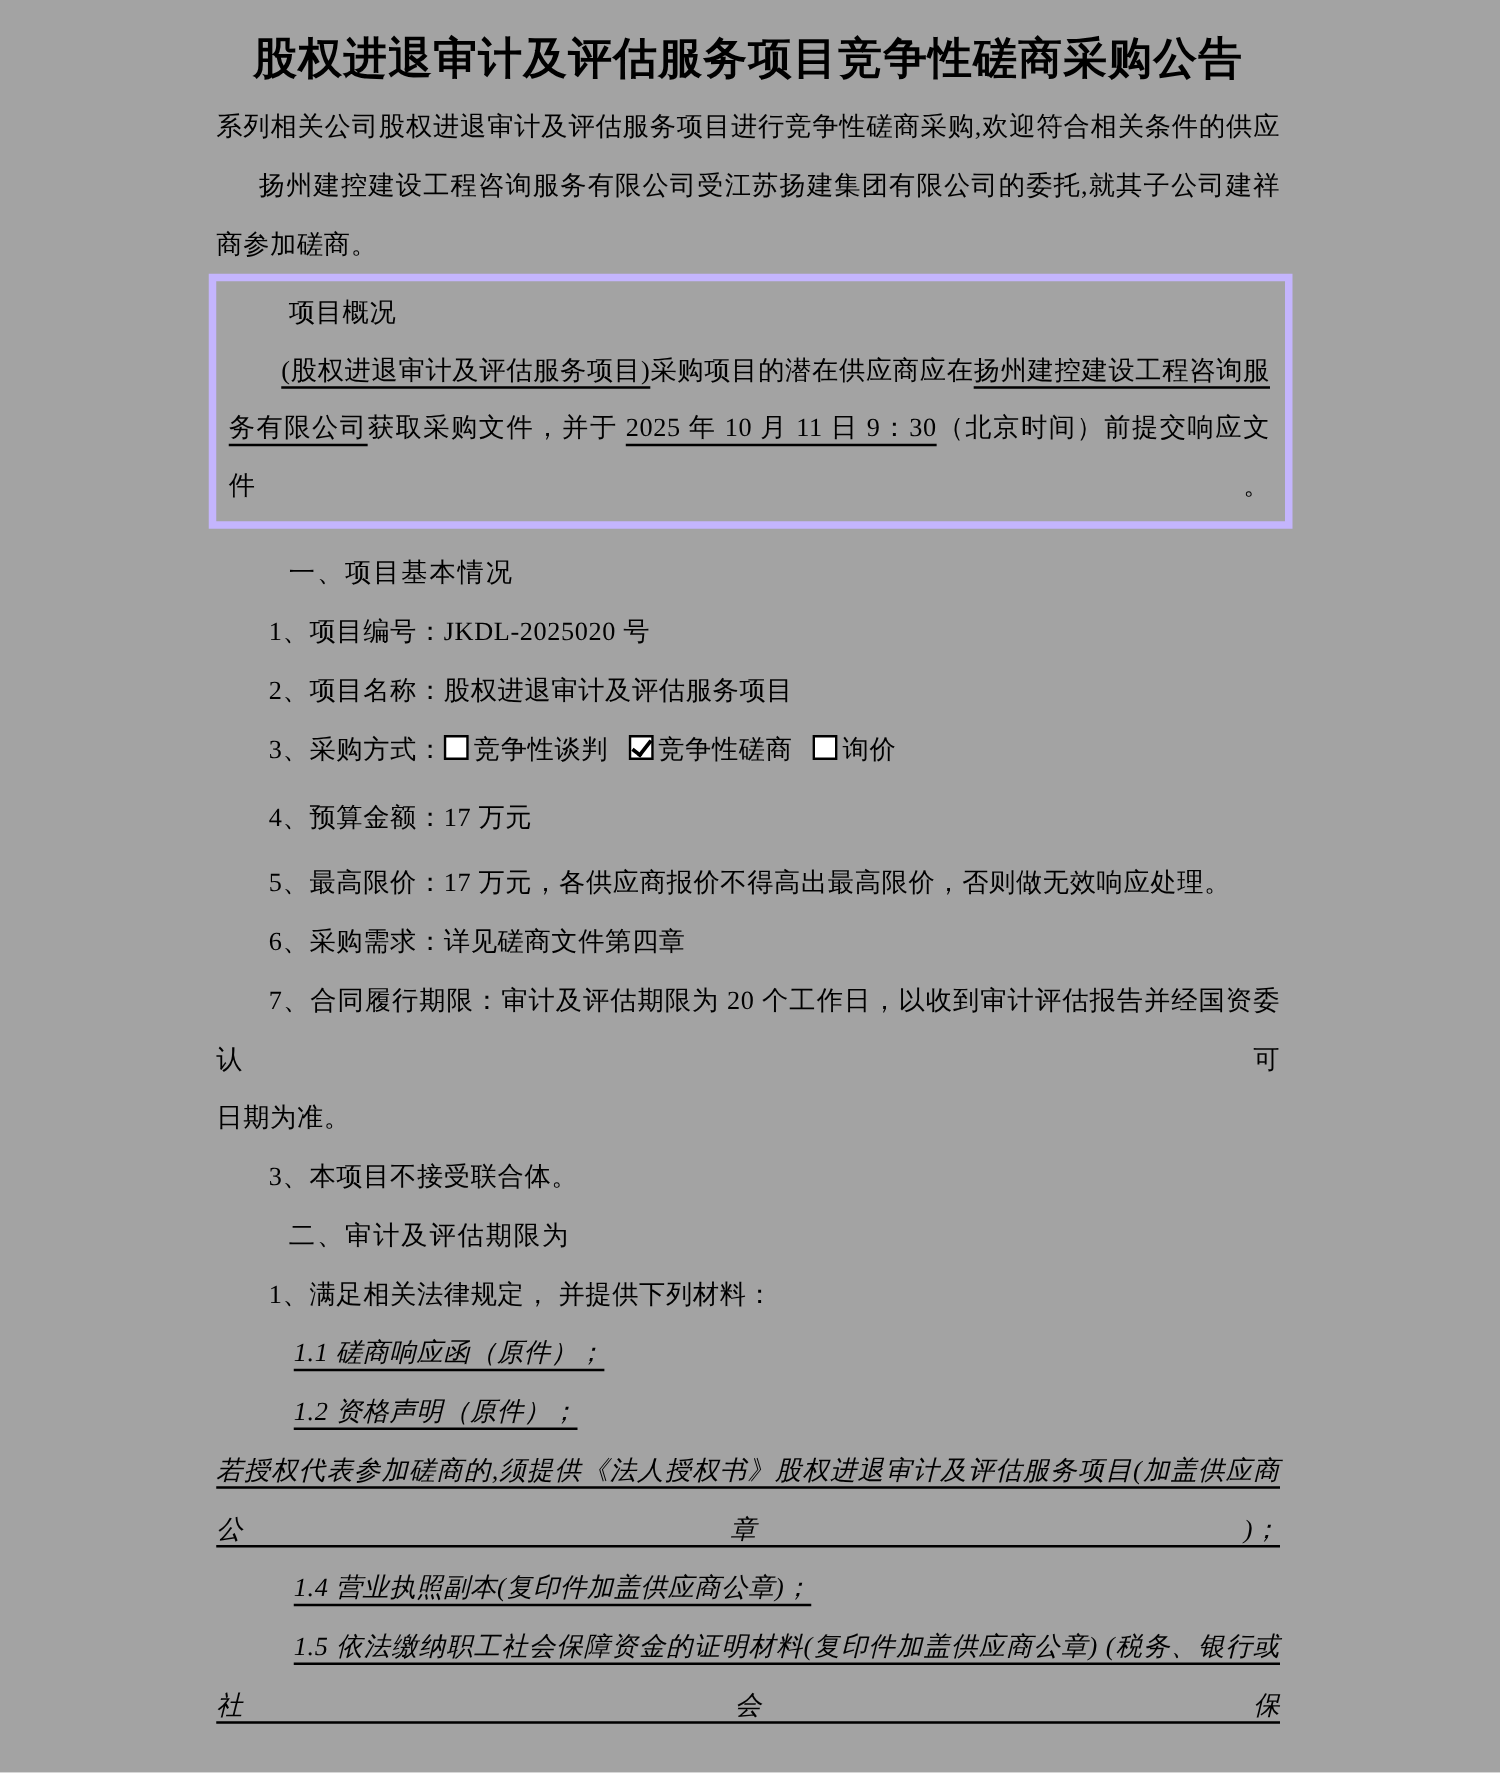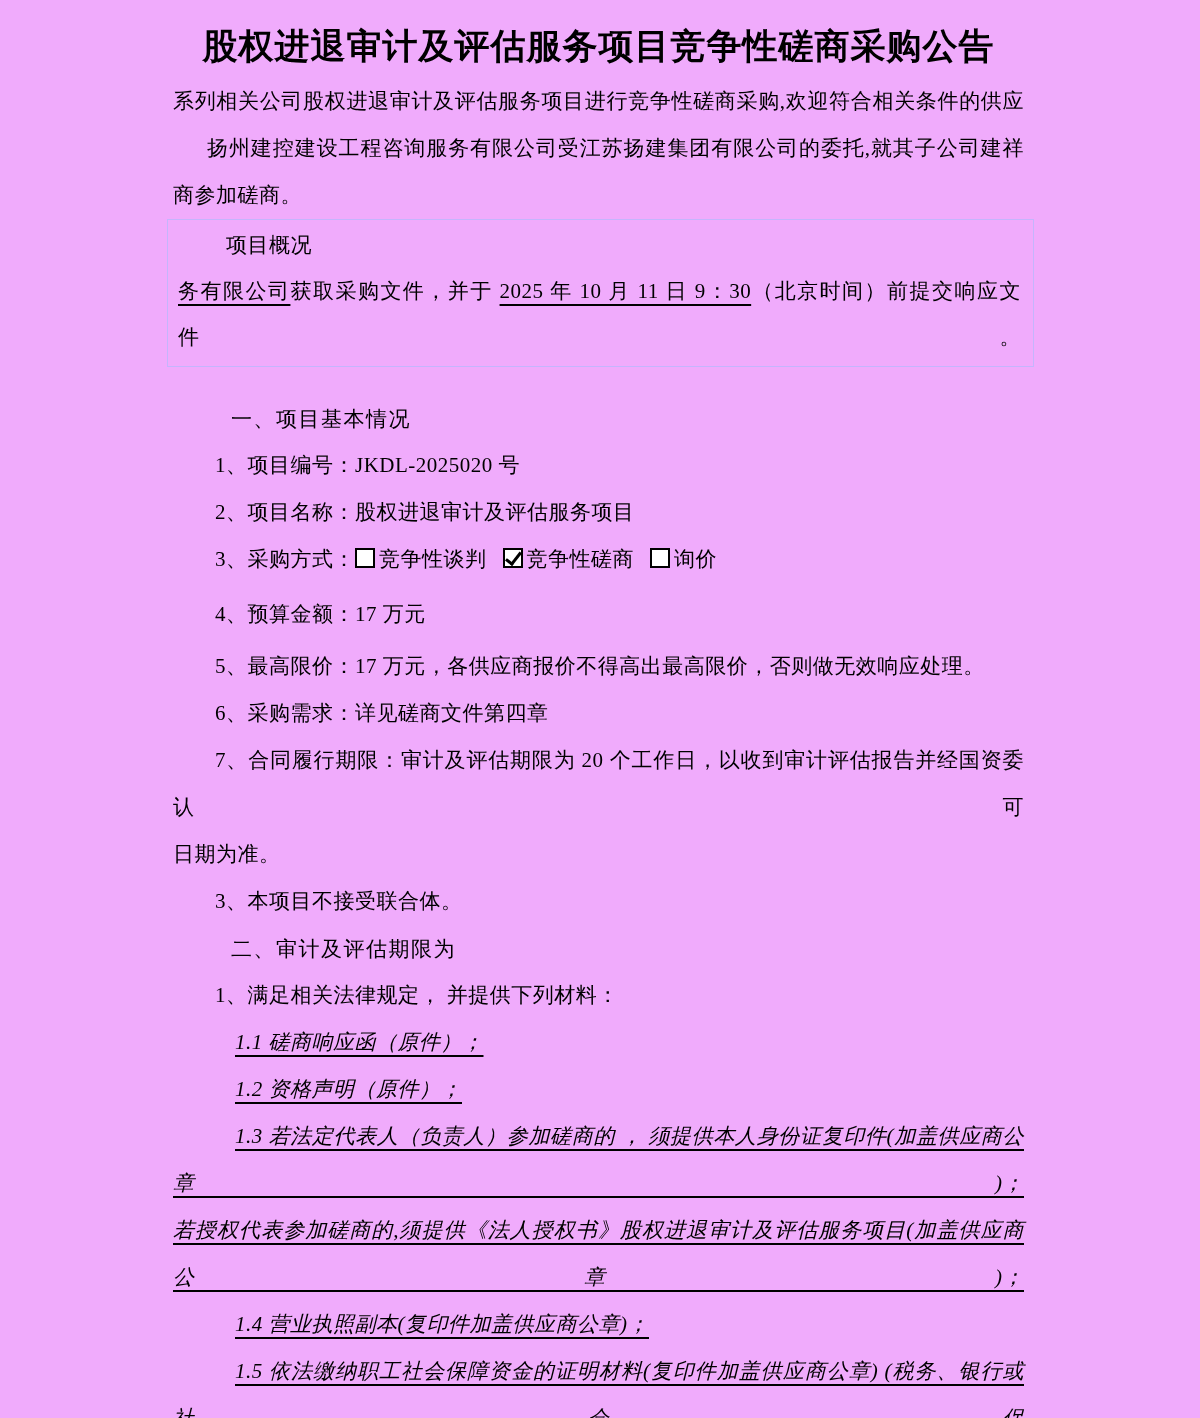--- a/index.html
+++ b/index.html
@@ -2,21 +2,21 @@
 <html><head>
 <meta charset="utf-8">
 <style>
   html, body { margin: 0; padding: 0; background: #ffffff; }
   .page {
     position: relative;
     width: 1200px;
     height: 1418px;
     box-sizing: border-box;
     padding: 20px 176px 0 173px;
-    background: #f0abfc;
+    background: #a3a3a3;
     color: #000000;
     font-family: "Liberation Serif", serif;
     overflow: hidden;
   }
   .doc-title {
     margin: 0 0 4px 0;
     font-size: 35px;
     font-weight: bold;
     text-align: center;
     line-height: 54px;
@@ -39,22 +39,22 @@
   .sp8 { margin-top: 8px; }
   .sp5 { margin-top: 5px; }
   .bold-head {
     font-family: "Liberation Sans", sans-serif;
     font-weight: normal;
     letter-spacing: 1.5px;
   }
   .u { text-decoration: underline; text-underline-offset: 6px; text-decoration-thickness: 1.5px; }
   .it { font-style: italic; }
   .box {
-    border: 1px solid #c4b5fd;
-    margin: 0 -10px 28px -6px;
+    border: 6px solid #c4b5fd;
+    margin: 0 -10px 12px -6px;
     padding: 2px 12px 6px 10px;
   }
   .box .line { line-height: 46px; }
   .opt { margin-right: 16px; text-align: right; }
   .checkbox {
     display: inline-block;
     width: 16px; height: 16px;
     border: 2px solid #000000;
     vertical-align: -2px;
     margin-right: 4px;
@@ -78,38 +78,38 @@
 <div class="page">
 
   <h1 class="doc-title">股权进退审计及评估服务项目竞争性磋商采购公告</h1>
 
   <p class="line fill">系列相关公司股权进退审计及评估服务项目进行竞争性磋商采购,欢迎符合相关条件的供应</p>
   <p class="line fill ind-para">扬州建控建设工程咨询服务有限公司受江苏扬建集团有限公司的委托,就其子公司建祥</p>
   <p class="line">商参加磋商。</p>
 
   <div class="box">
     <p class="line ind-box">项目概况</p>
+    <p class="line fill ind-item"><span class="u">(股权进退审计及评估服务项目)</span><span>采购项目的潜在供应商应在</span><span class="u">扬州建控建设工程咨询服</span></p>
     <p class="line fill"><span class="u">务有限公司</span><span>获取采购文件，并于 </span><span class="u">2025 年 10 月 11 日 9：30</span><span>（北京时间）前提交响应文件。</span></p>
   </div>
 
   <p class="line ind-head bold-head">一、项目基本情况</p>
   <p class="line ind-item">1、项目编号：JKDL-2025020 号</p>
   <p class="line ind-item">2、项目名称：股权进退审计及评估服务项目</p>
 
   <p class="line ind-item"><span>3、采购方式：</span><span class="opt"><span class="checkbox"></span><span>竞争性谈判</span></span><span class="opt"><span class="checkbox checked"></span><span>竞争性磋商</span></span><span class="opt"><span class="checkbox"></span><span>询价</span></span></p>
 
   <p class="line ind-item sp8">4、预算金额：17 万元</p>
   <p class="line ind-item sp5">5、最高限价：17 万元，各供应商报价不得高出最高限价，否则做无效响应处理。</p>
   <p class="line ind-item">6、采购需求：详见磋商文件第四章</p>
   <p class="line fill ind-item">7、合同履行期限：审计及评估期限为 20 个工作日，以收到审计评估报告并经国资委认可</p>
   <p class="line">日期为准。</p>
   <p class="line ind-item">3、本项目不接受联合体。</p>
 
   <p class="line ind-head bold-head">二、审计及评估期限为</p>
   <p class="line ind-item">1、满足相关法律规定， 并提供下列材料：</p>
   <p class="line ind-req it u">1.1 磋商响应函（原件）；</p>
   <p class="line ind-req it u">1.2 资格声明（原件）；</p>
-  <p class="line fill ind-req it u">1.3 若法定代表人（负责人）参加磋商的 ， 须提供本人身份证复印件(加盖供应商公章)；</p>
   <p class="line fill it u">若授权代表参加磋商的,须提供《法人授权书》股权进退审计及评估服务项目(加盖供应商公章)；</p>
   <p class="line ind-req it u">1.4 营业执照副本(复印件加盖供应商公章)；</p>
   <p class="line fill ind-req it u">1.5 依法缴纳职工社会保障资金的证明材料(复印件加盖供应商公章) (税务、银行或社会保</p>
 
 </div>
 
 </body></html>

